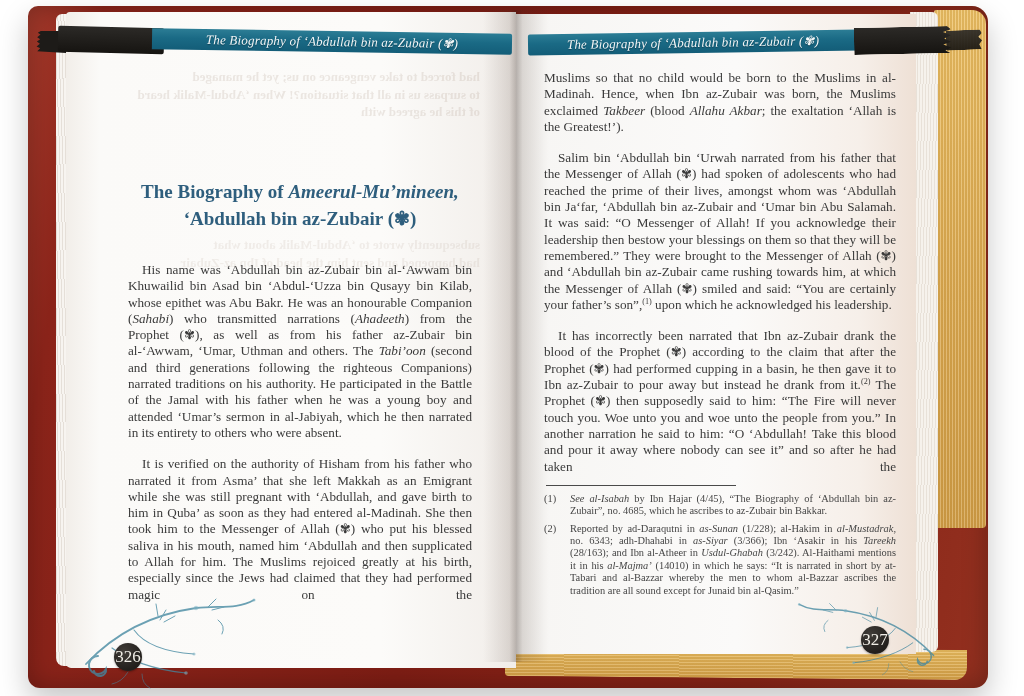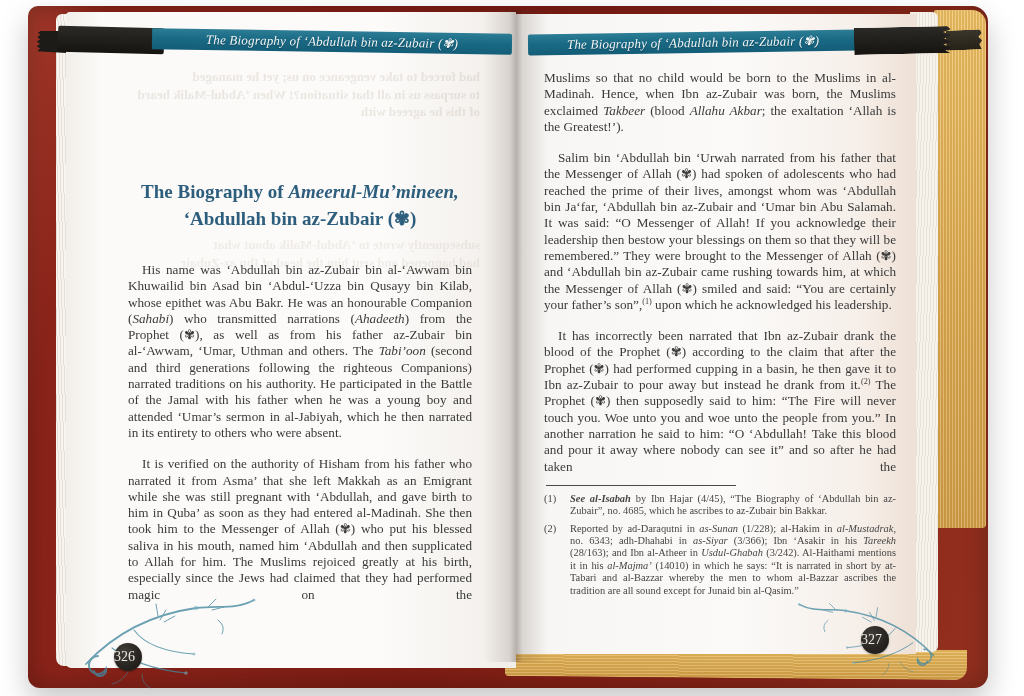--- a/index.html
+++ b/index.html
@@ -66,21 +66,21 @@
          font-weight:700;font-size:13px;line-height:17.5px;filter:blur(.4px);
          color:rgba(125,92,72,.13);text-align:justify;}
   .bleed.b1{top:56px;}
   .bleed.b2{top:224px;color:rgba(140,108,88,.10);}
   
   .flourish{position:absolute;pointer-events:none;}
   .fl-left{left:68px;top:594px;width:200px;height:96px;}
   .fl-right{left:788px;top:590px;width:160px;height:96px;transform:scaleX(-1);}
   .page-circle{position:absolute;width:28px;height:28px;border-radius:50%;
          background:radial-gradient(circle at 35% 30%,#403c38,#221f1c 70%);
-         color:#efece5;font-size:14px;line-height:28px;text-align:left;
+         color:#efece5;font-size:17px;line-height:28px;text-align:center;
          box-shadow:0 1px 2px rgba(0,0,0,.3);}
   .pc-left{left:114px;top:643px;}
   .pc-right{left:861px;top:626px;}
 </style>
 </head>
 <body>
 
 <div class="stage">
 
   <div class="cover"></div>
@@ -111,21 +111,21 @@
 
   <div class="page page-right">
     <div class="rp-content">
       <p class="body-par"><span>Muslims so that no child would be born to the Muslims in al-Madinah.  Hence, when Ibn az-Zubair was born, the Muslims exclaimed </span><span style="font-style: italic; margin-top: 14px;">Takbeer</span><span> (blood </span><span style="font-style: italic;">Allahu Akbar</span><span>; the exaltation ‘Allah is the Greatest!’).</span></p>
       <p class="body-par indent"><span>Salim bin ‘Abdullah bin ‘Urwah narrated from his father that the Messenger of Allah (✾) had spoken of adolescents who had reached the prime of their lives, amongst whom was ‘Abdullah bin Ja‘far, ‘Abdullah bin az-Zubair and ‘Umar bin Abu Salamah.  It was said:  “O Messenger of Allah!  If you acknowledge their leadership then bestow your blessings on them so that they will be remembered.”  They were brought to the Messenger of Allah (✾) and ‘Abdullah bin az-Zubair came rushing towards him, at which the Messenger of Allah (✾) smiled and said: “You are certainly your father’s son”,</span><sup>(1)</sup><span> upon which he acknowledged his leadership.</span></p>
       <p class="body-par indent runon"><span>It has incorrectly been narrated that Ibn az-Zubair drank the blood of the Prophet (✾) according to the claim that after the Prophet (✾) had performed cupping in a basin, he then gave it to Ibn az-Zubair to pour away but instead he drank from it.</span><sup>(2)</sup><span>  The Prophet (✾) then supposedly said to him:  “The Fire will never touch you.  Woe unto you and woe unto the people from you.”  In another narration he said to him:  “O ‘Abdullah!  Take this blood and pour it away where nobody can see it” and so after he had taken the</span></p>
       <div class="footnotes">
         <div class="fn-sep"></div>
         <div class="footnote">
           <span class="fn-marker">(1)</span>
-          <span class="fn-text"><span style="font-style: italic; font-weight: bold;">See al-Isabah</span><span> by Ibn Hajar (4/45), “The Biography of ‘Abdullah bin az-Zubair”, no. 4685, which he ascribes to az-Zubair bin Bakkar.</span></span>
+          <span class="fn-text"><span style="font-style: italic;">See al-Isabah</span><span> by Ibn Hajar (4/45), “The Biography of ‘Abdullah bin az-Zubair”, no. 4685, which he ascribes to az-Zubair bin Bakkar.</span></span>
         </div>
         <div class="footnote">
           <span class="fn-marker">(2)</span>
           <span class="fn-text"><span>Reported by ad-Daraqutni in </span><span style="font-style: italic;">as-Sunan</span><span> (1/228); al-Hakim in </span><span style="font-style: italic;">al-Mustadrak</span><span>, no. 6343; adh-Dhahabi in </span><span style="font-style: italic;">as-Siyar</span><span> (3/366); Ibn ‘Asakir in his </span><span style="font-style: italic;">Tareekh</span><span> (28/163); and Ibn al-Atheer in </span><span style="font-style: italic;">Usdul-Ghabah</span><span> (3/242).  Al-Haithami mentions it in his </span><span style="font-style: italic;">al-Majma’</span><span> (14010) in which he says:  “It is narrated in short by at-Tabari and al-Bazzar whereby the men to whom al-Bazzar ascribes the tradition are all sound except for Junaid bin al-Qasim.”</span></span>
         </div>
       </div>
     </div>
   </div>
 
   <div class="gutter"></div>

